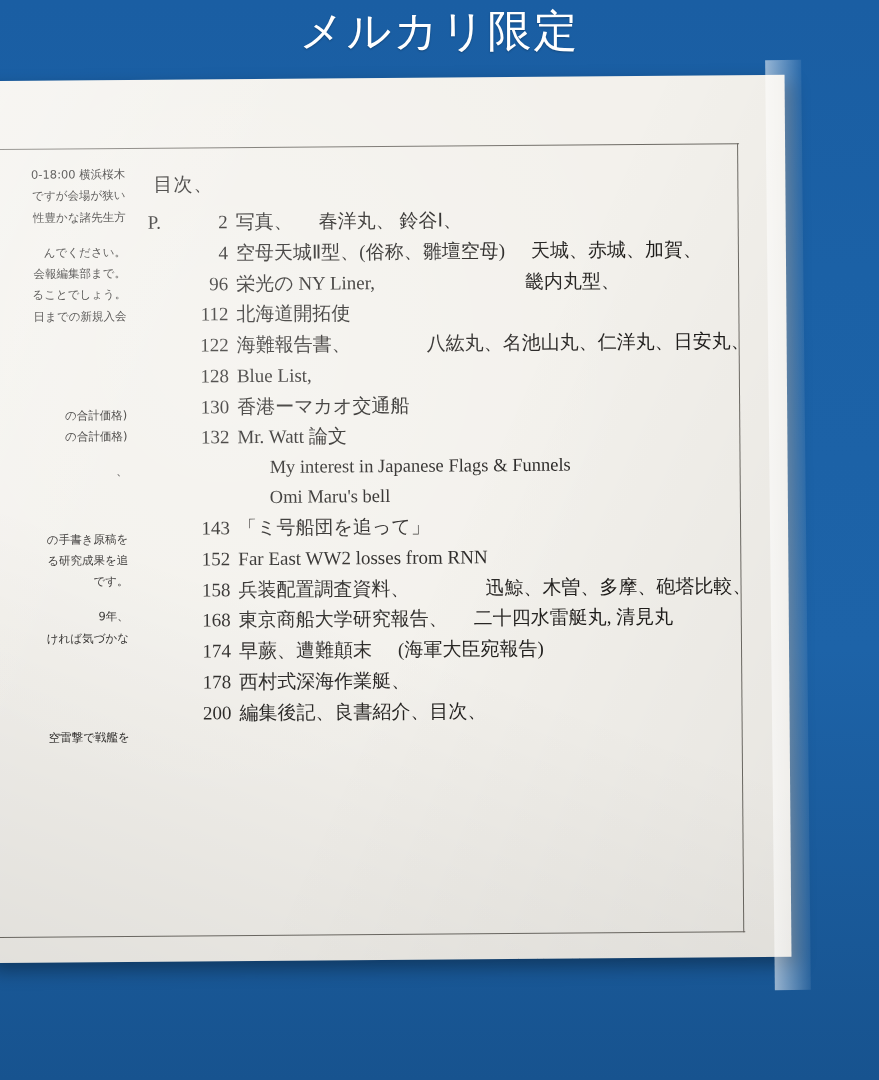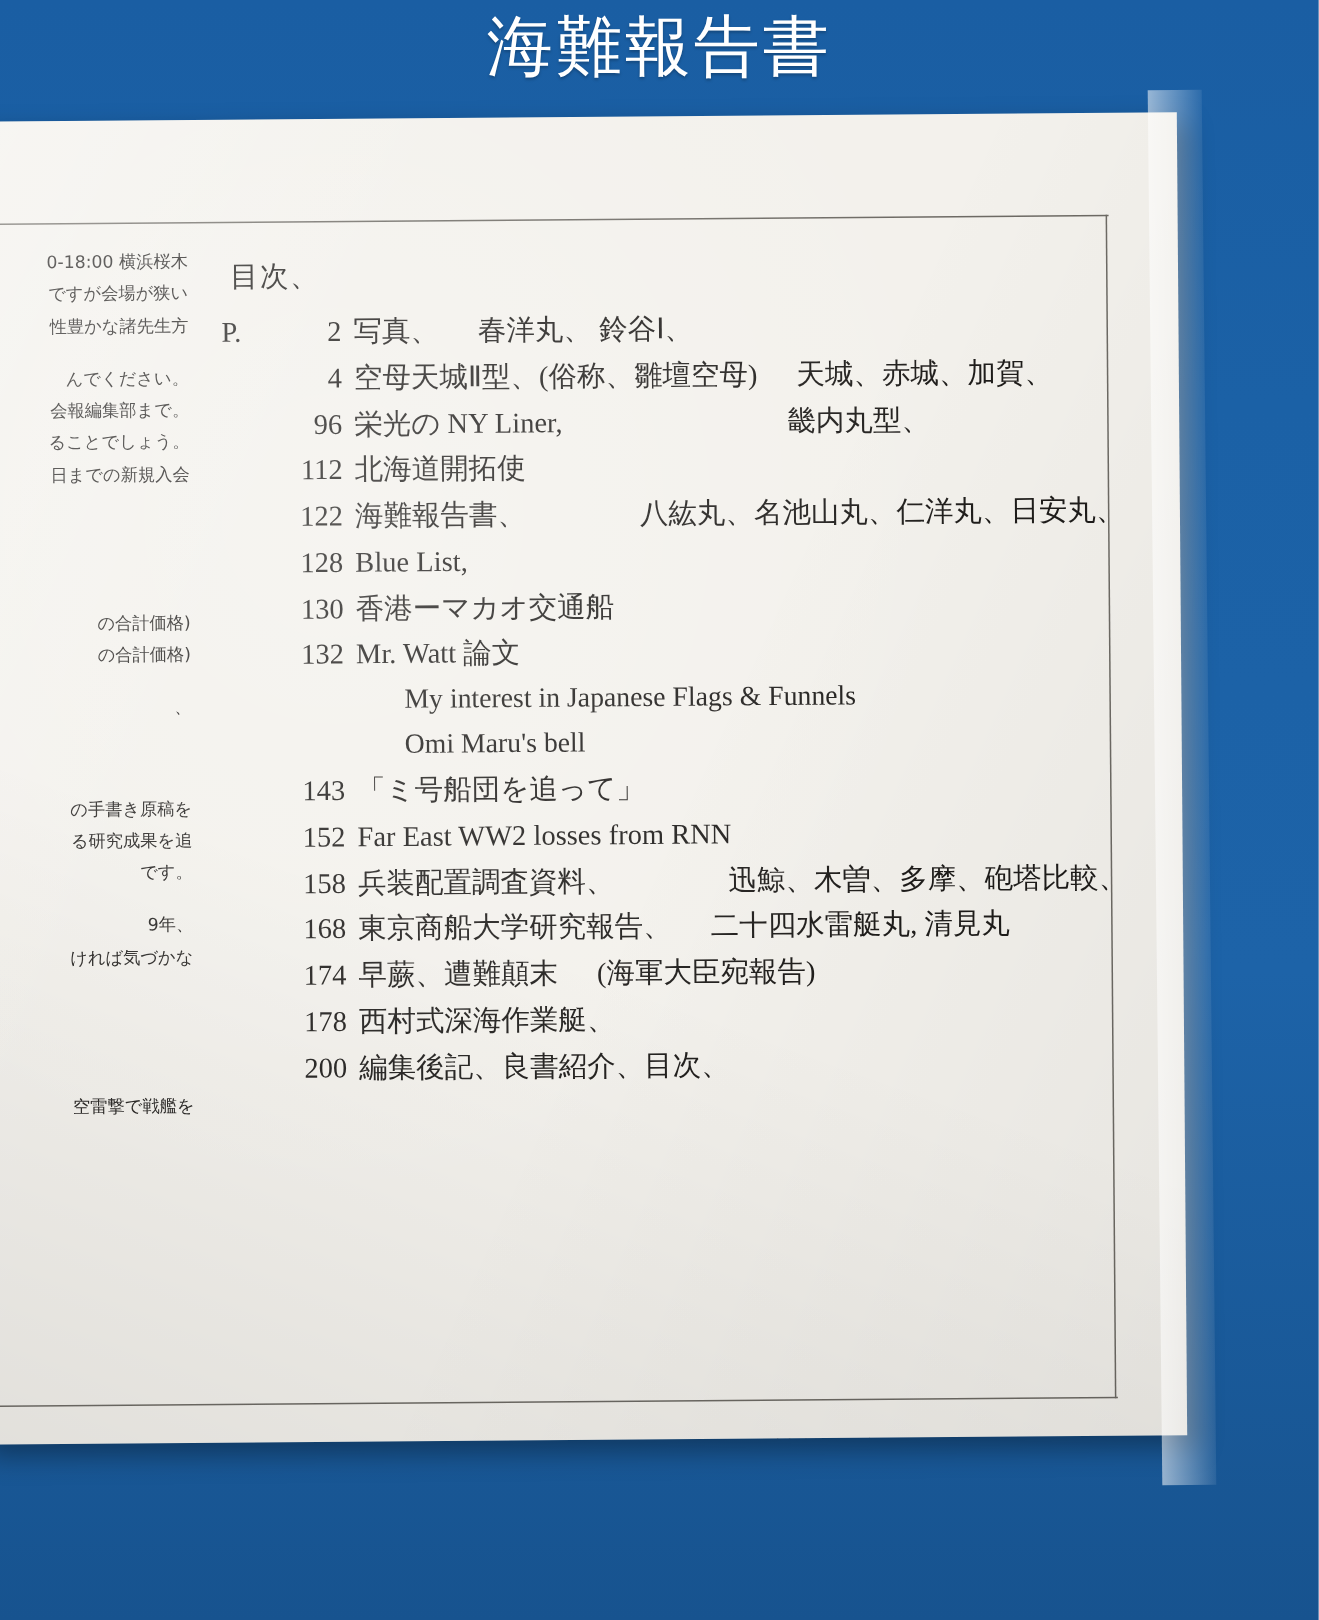--- a/index.html
+++ b/index.html
@@ -183,21 +183,21 @@
     background: radial-gradient(ellipse at 30% 30%, rgba(255,255,255,0.25) 0%, rgba(0,0,0,0) 55%),
                 linear-gradient(200deg, rgba(0,0,0,0.0) 60%, rgba(0,0,0,0.07) 100%);
     pointer-events: none;
   }
 </style>
 </head>
 <body>
 
 <div class="backdrop"></div>
 
-<div class="banner">海難報告書</div>
+<div class="banner">メルカリ限定</div>
 
 <div class="sheet">
   <div class="frame-line-top"></div>
   <div class="frame-line-bottom"></div>
   <div class="frame-line-right"></div>
 
   <div class="left-col">
     <div class="lc-line">0-18:00 横浜桜木</div>
     <div class="lc-line">ですが会場が狭い</div>
     <div class="lc-line">性豊かな諸先生方</div>

